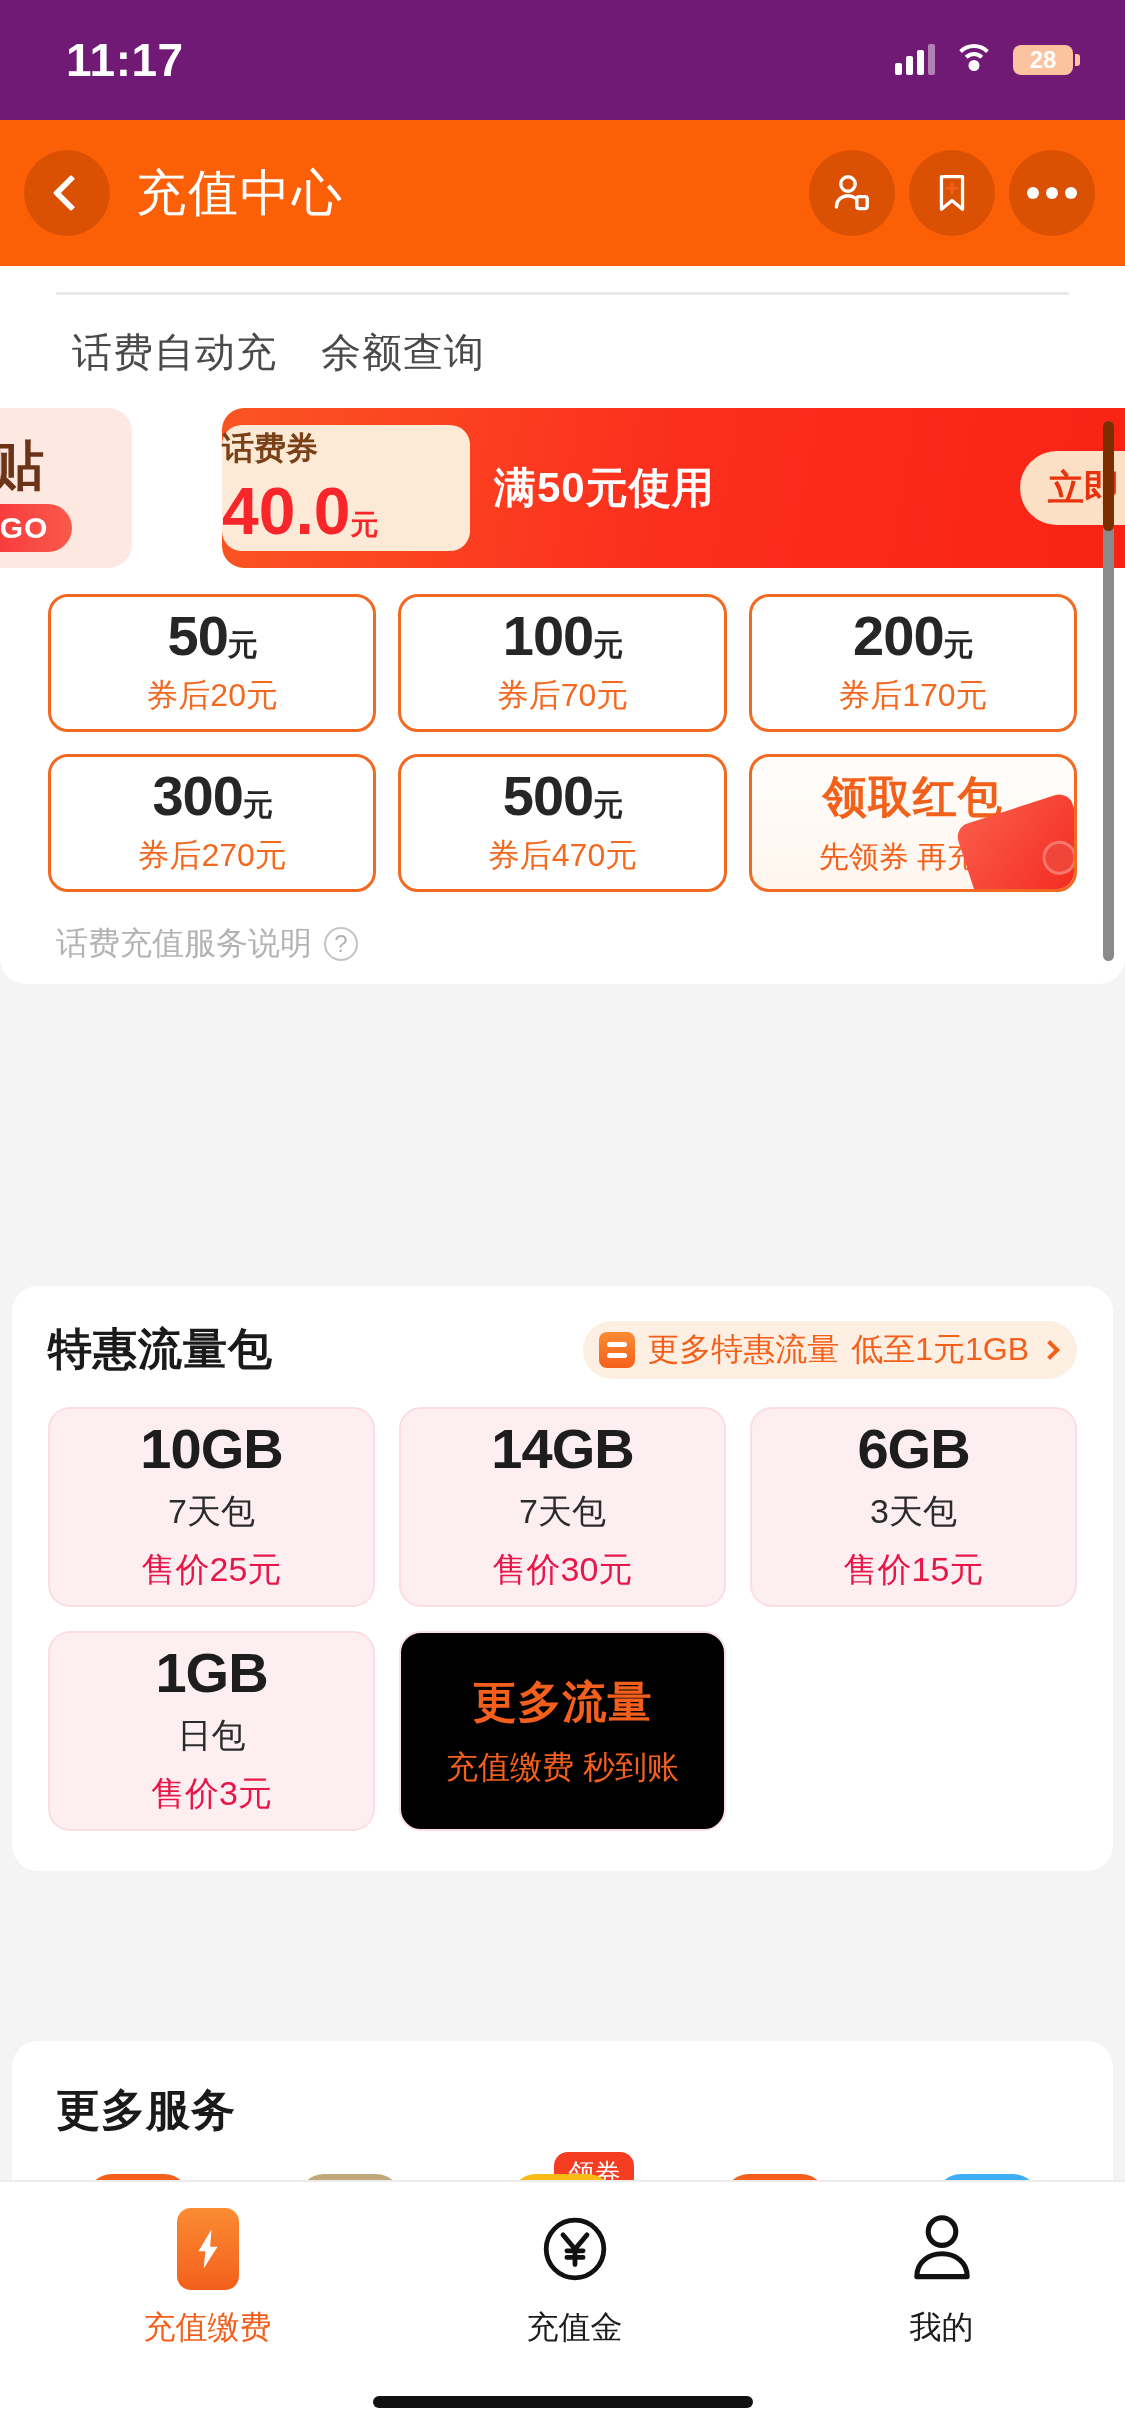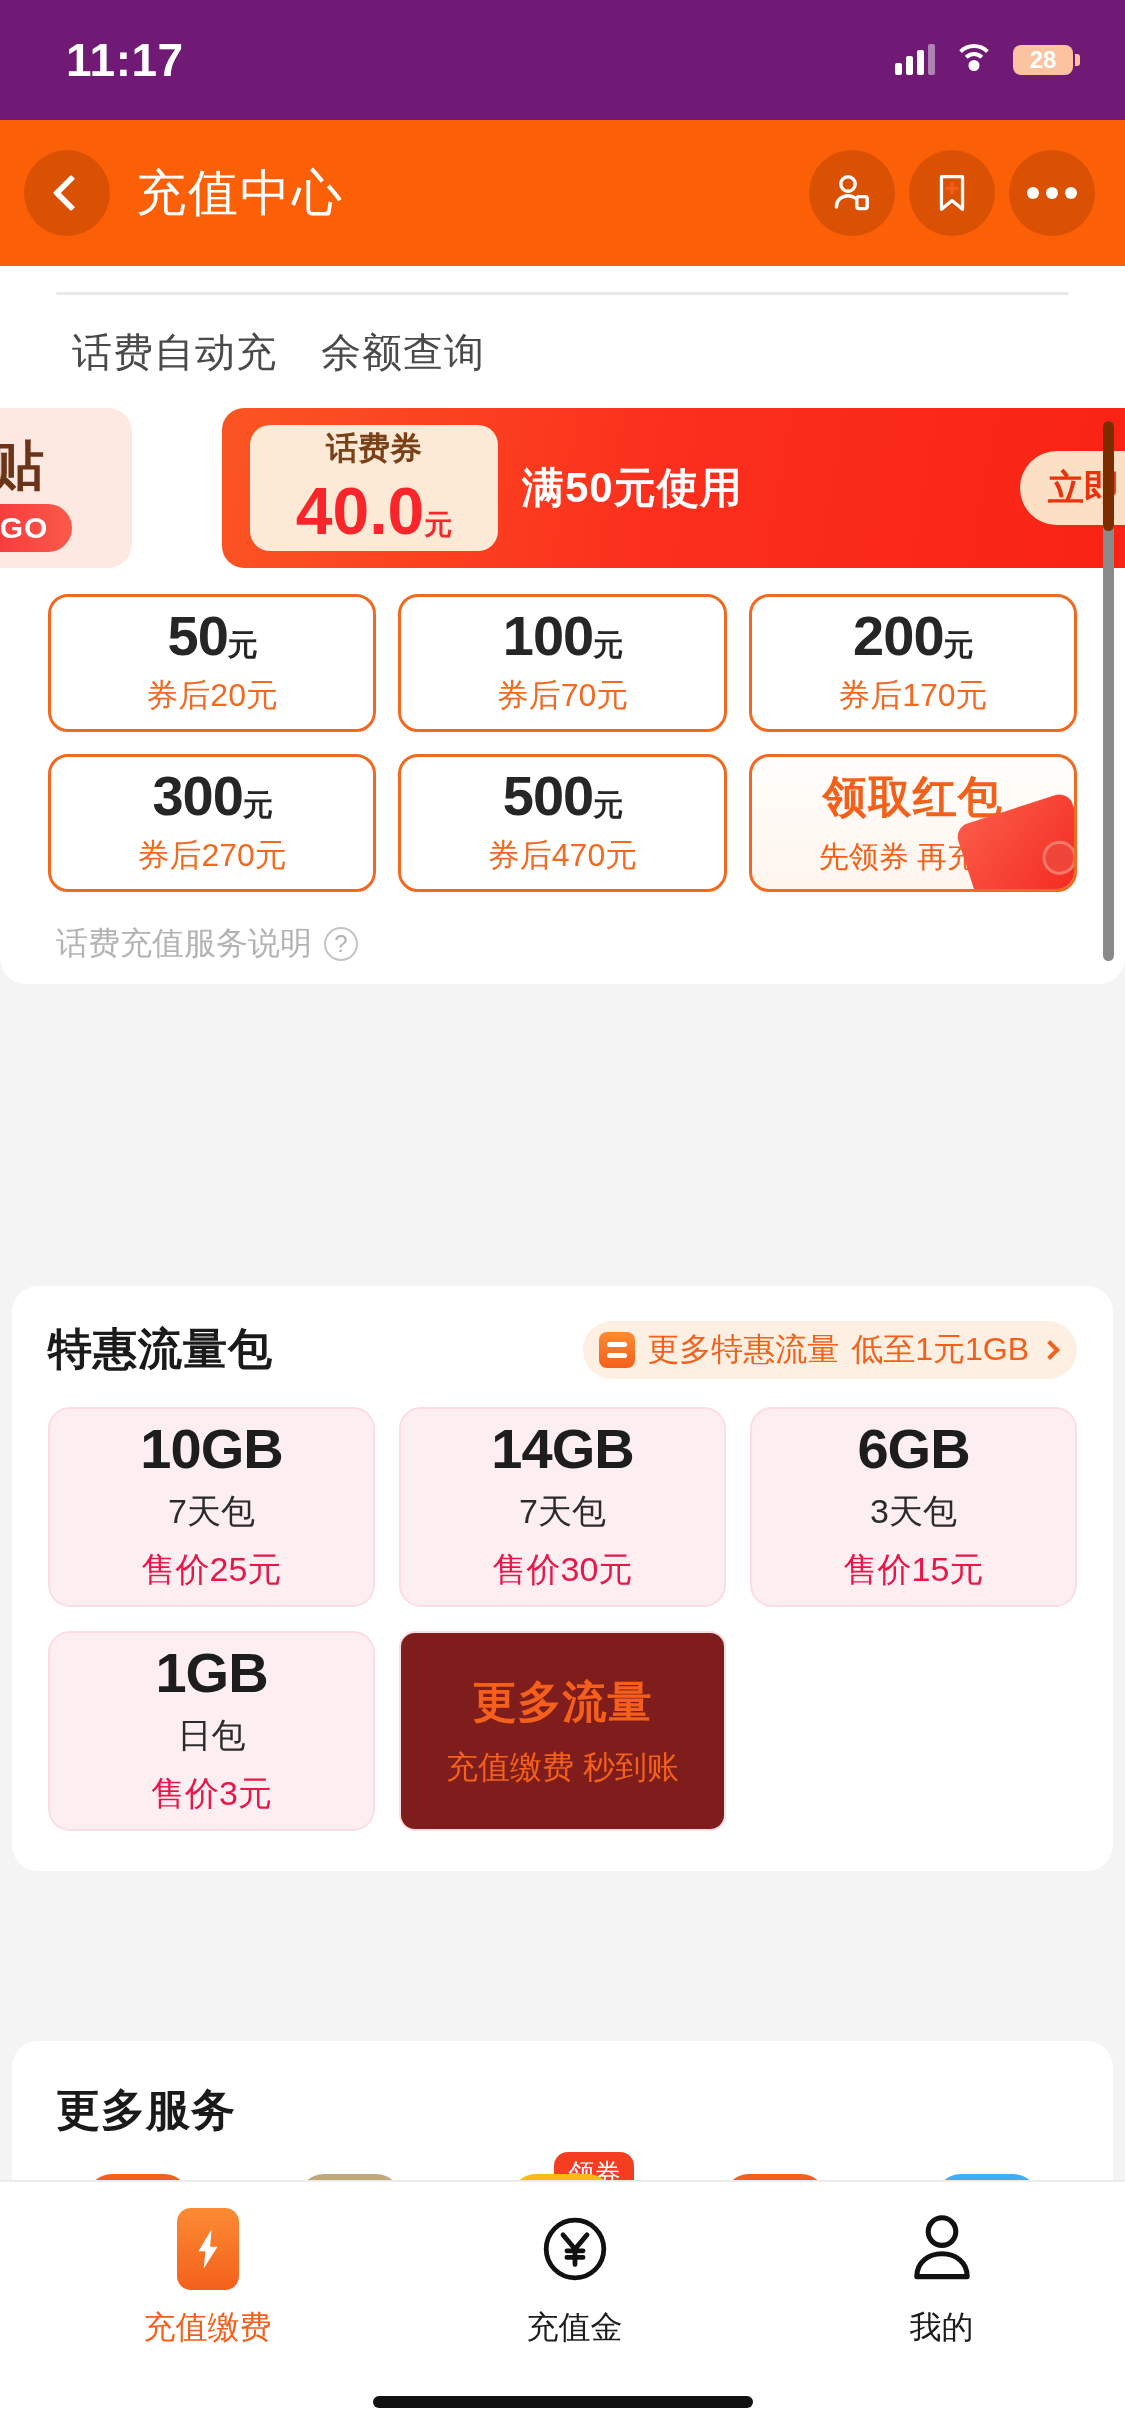--- a/index.html
+++ b/index.html
@@ -71,22 +71,22 @@
     position:absolute; left:-68px; top:0; width:200px; height:160px;
     background:#fde9e1; border-radius:24px; }
   .c-left-txt{ position:absolute; left:58px; top:22px; font-size:54px; font-weight:700; color:#6b3318;}
   .c-left-go{ position:absolute; left:44px; top:96px; width:96px; height:48px; border-radius:26px;
     background:linear-gradient(90deg,#f7333a,#fa5a4a); color:#fff; font-size:30px; font-weight:700;
     display:flex;align-items:center;justify-content:center; letter-spacing:1px;}
   .c-main{
     position:absolute; left:222px; top:0; width:970px; height:160px;
     border-radius:22px; background:linear-gradient(100deg,#fb5523 0%,#fb2f1d 45%,#f92113 100%);
     display:flex; align-items:center; }
-  .c-ticket{ width:248px; height:126px; margin-left:28px; border-radius:20px;
-    background:#fcead6; display:flex; flex-direction:column; align-items:center;
+  .c-ticket{ width:248px; height:126px; margin-left:0; border-radius:20px;
+    background:#fcead6; display:flex; flex-direction:column; 
     justify-content:center; flex:0 0 auto;gap:8px; }
   .c-ticket-top{ font-size:32px; color:#7a4018; font-weight:600; line-height:1;}
   .c-ticket-amt{ color:#f8262b; font-weight:700; line-height:1; margin-top:6px; }
   .c-ticket-amt b{ font-size:66px; }
   .c-ticket-amt i{ font-size:28px; font-style:normal; }
   .c-body{ margin-left:24px; color:#fff; }
   .c-body .l1{ font-size:42px; font-weight:600; letter-spacing:1px; }
   .c-body .l2{ font-size:34px; font-weight:700; margin-top:10px; letter-spacing:0.5px;}
   .c-btn{ margin-left:auto; margin-right:-18px; width:190px; height:74px; border-radius:40px;
     background:#fce0c5; color:#e8330f; font-size:36px; font-weight:700;
@@ -129,21 +129,21 @@
   .pill-chev{ width:14px;height:14px;border-top:4px solid #f4601c;border-right:4px solid #f4601c;
     transform:rotate(45deg); margin-left:2px;}
   .pkg-grid{ display:grid; grid-template-columns:repeat(3,1fr); gap:24px; margin-top:28px;}
   .pkg{ height:200px; border-radius:22px; background:#fdeef1; border:2px solid #fbdde4;
     display:flex; flex-direction:column; align-items:center; justify-content:center;}
   .pkg .gb{ font-size:56px; font-weight:700; color:#1d1d1d; line-height:1; letter-spacing:-1px;}
   .pkg .term{ font-size:34px; color:#2b2b2b; margin-top:12px;}
   .pkg .price{ font-size:34px; color:#e8174a; margin-top:12px;}
   .pkg.more .mtitle{ font-size:44px; font-weight:700; color:#f4601c; letter-spacing:1px;}
   .pkg.more .msub{ font-size:32px; color:#f4601c; margin-top:14px;}
-  .pkg.more{ background:#7f1d1d;border-radius:16px; }
+  .pkg.more{ background:#000000; }
 
   
   .card3{ position:absolute; top:1775px; left:12px; width:1101px; background:#fff;
     border-radius:26px; padding:40px 20px 24px 20px;}
   .card3 .sec-title{ padding-left:24px; }
   .svc-row{ display:grid; grid-template-columns:repeat(5,1fr); margin-top:34px;}
   .svc{ display:flex; flex-direction:column; align-items:center; gap:18px; position:relative;}
   .svc-ic{ width:104px; height:104px; border-radius:26px; display:flex;
     align-items:center; justify-content:center; position:relative;}
   .svc-label{ font-size:34px; color:#1f1f1f; letter-spacing:0.5px;}

